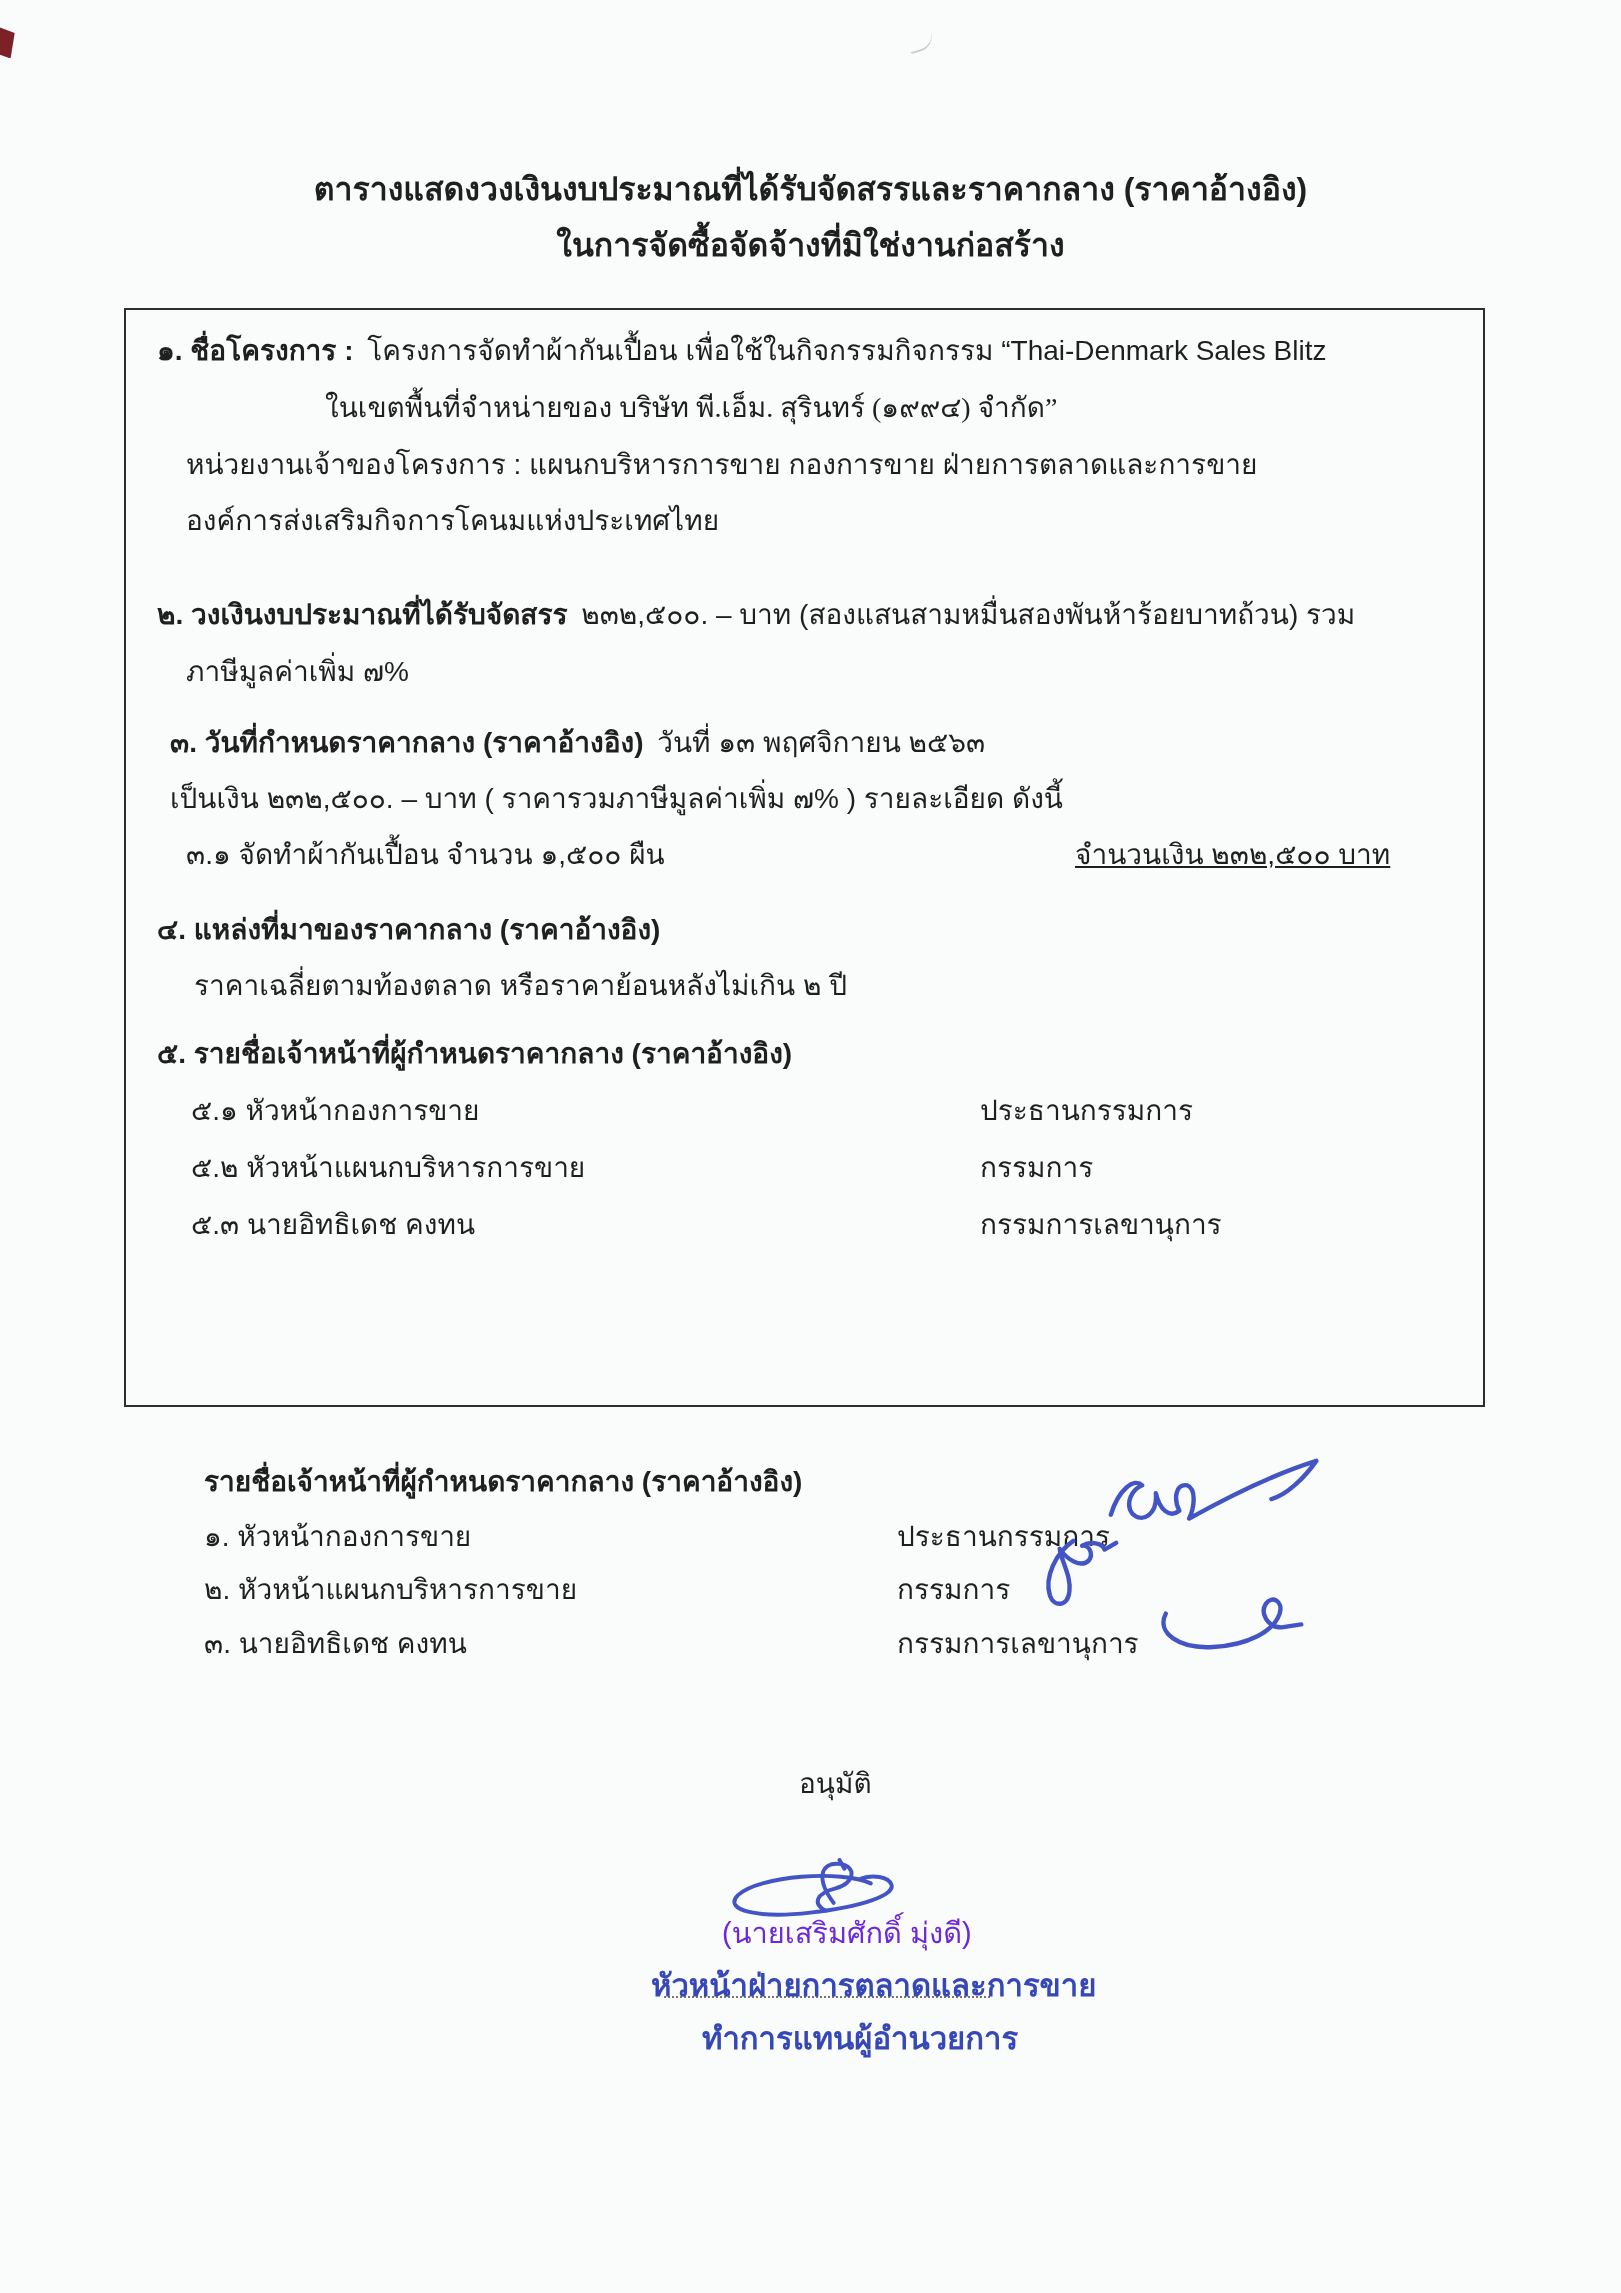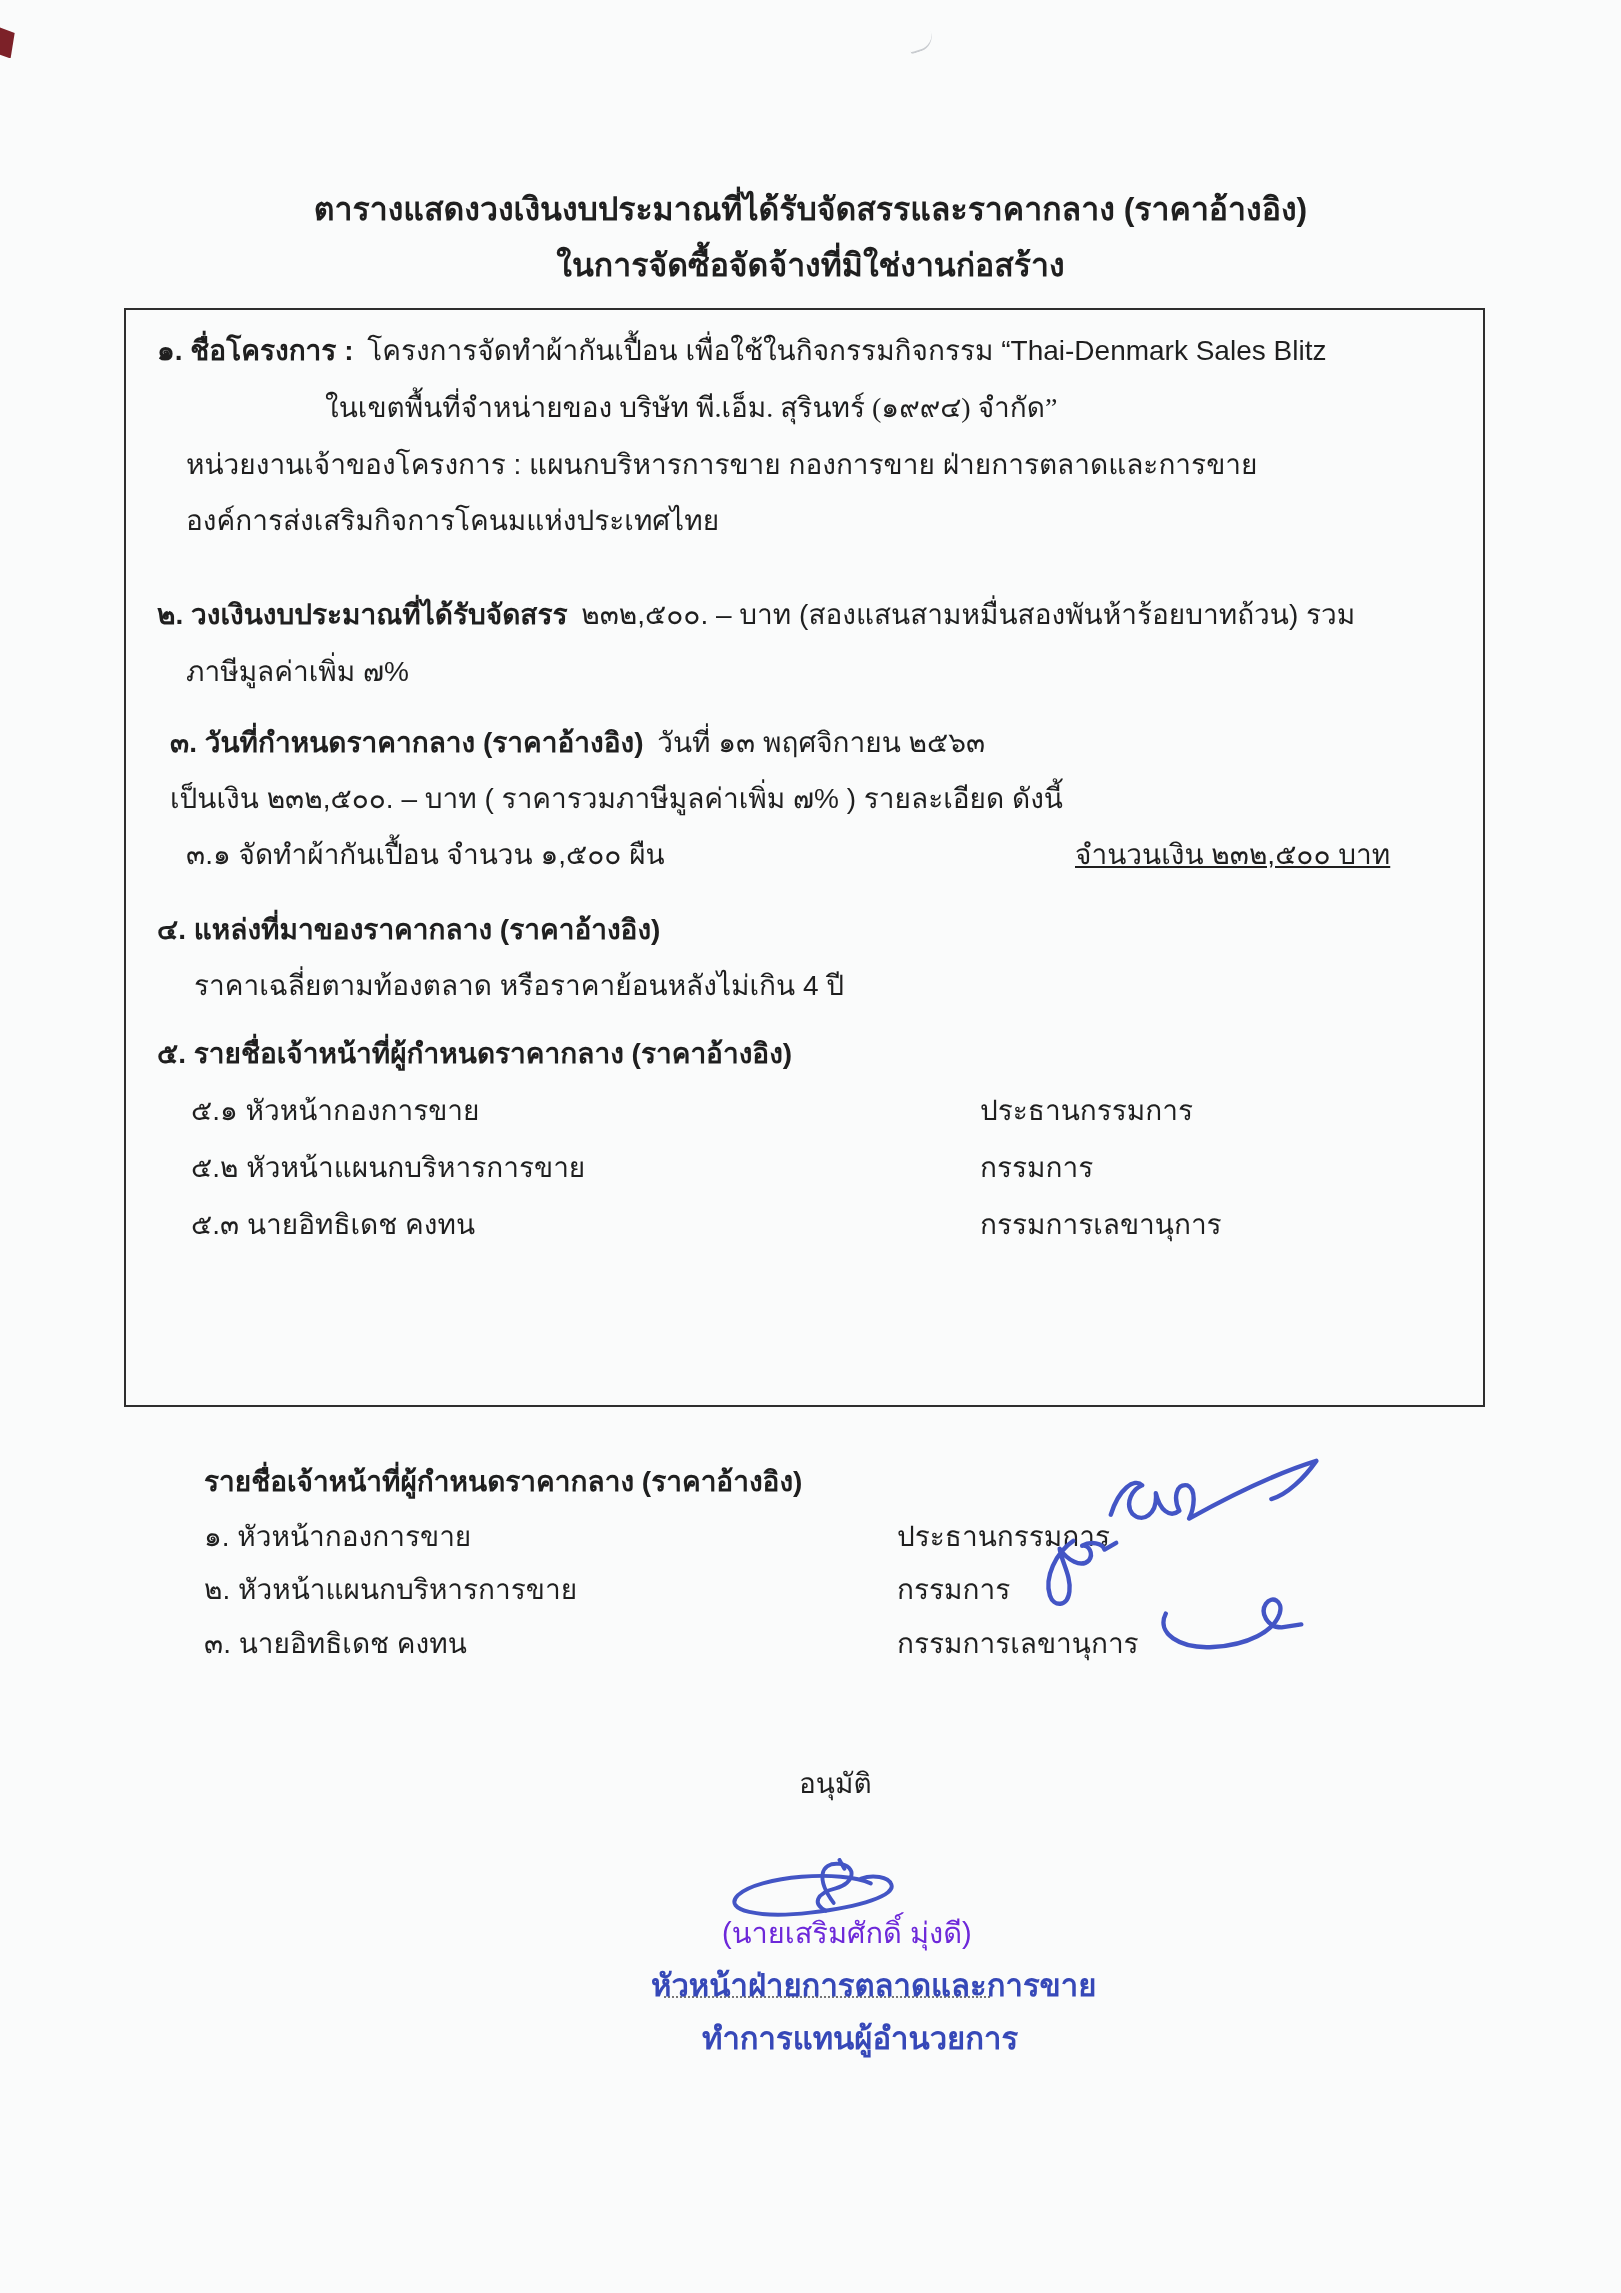--- a/index.html
+++ b/index.html
@@ -8,21 +8,21 @@
     position:relative;
     width:1621px;height:2294px;
     background:#fafbfb;
     overflow:hidden;
     color:#1f1f1f;
   }
   .t{position:absolute;white-space:nowrap;font-size:28px;line-height:1.3;color:#1f1f1f;}
   .b{font-weight:bold;}
   .lbl{font-weight:bold;margin-right:13.7px;}
   .center{left:0;width:100%;text-align:center;}
-  .title{font-size:32px;font-weight:bold;margin-top:20px;}
+  .title{font-size:32px;font-weight:bold;}
   .main-box{
     position:absolute;left:124px;top:308px;width:1357px;height:1095px;
     border:2px solid #2e2e2e;
     background:transparent;
   }
   .blue{color:#6d28d9;}
   .stamp{color:#3648b8;font-weight:bold;font-size:31px;}
   .sig{position:absolute;}
   .sig path, .sig ellipse{fill:none;stroke:#4355c5;stroke-linecap:round;stroke-linejoin:round;}
   .dotted-line{
@@ -65,21 +65,21 @@
   <div class="t" style="left:186px;top:654px;">ภาษีมูลค่าเพิ่ม ๗%</div>
 
   <div class="t" style="left:170px;top:725px;text-align:right;">
     <span class="lbl">๓. วันที่กำหนดราคากลาง (ราคาอ้างอิง)</span><span>วันที่ ๑๓ พฤศจิกายน ๒๕๖๓</span>
   </div>
   <div class="t" style="left:170px;top:781px;">เป็นเงิน ๒๓๒,๕๐๐. – บาท ( ราคารวมภาษีมูลค่าเพิ่ม ๗% )  รายละเอียด ดังนี้</div>
   <div class="t" style="left:186px;top:837px;">๓.๑ จัดทำผ้ากันเปื้อน จำนวน ๑,๕๐๐ ผืน</div>
   <div class="t" style="left:1075px;top:837px;text-decoration:underline;">จำนวนเงิน ๒๓๒,๕๐๐ บาท</div>
 
   <div class="t b" style="left:157px;top:912px;">๔.  แหล่งที่มาของราคากลาง (ราคาอ้างอิง)</div>
-  <div class="t" style="left:194px;top:968px;">ราคาเฉลี่ยตามท้องตลาด หรือราคาย้อนหลังไม่เกิน 4 ปี</div>
+  <div class="t" style="left:194px;top:968px;">ราคาเฉลี่ยตามท้องตลาด หรือราคาย้อนหลังไม่เกิน ๒ ปี</div>
 
   <div class="t b" style="left:157px;top:1036px;">๕. รายชื่อเจ้าหน้าที่ผู้กำหนดราคากลาง (ราคาอ้างอิง)</div>
   <div class="t" style="left:191px;top:1093px;">๕.๑ หัวหน้ากองการขาย</div>
   <div class="t" style="left:980px;top:1093px;">ประธานกรรมการ</div>
   <div class="t" style="left:191px;top:1150px;">๕.๒ หัวหน้าแผนกบริหารการขาย</div>
   <div class="t" style="left:980px;top:1150px;">กรรมการ</div>
   <div class="t" style="left:191px;top:1207px;">๕.๓ นายอิทธิเดช คงทน</div>
   <div class="t" style="left:980px;top:1207px;">กรรมการเลขานุการ</div>
 
   <div class="t b" style="left:204px;top:1464px;">รายชื่อเจ้าหน้าที่ผู้กำหนดราคากลาง (ราคาอ้างอิง)</div>

